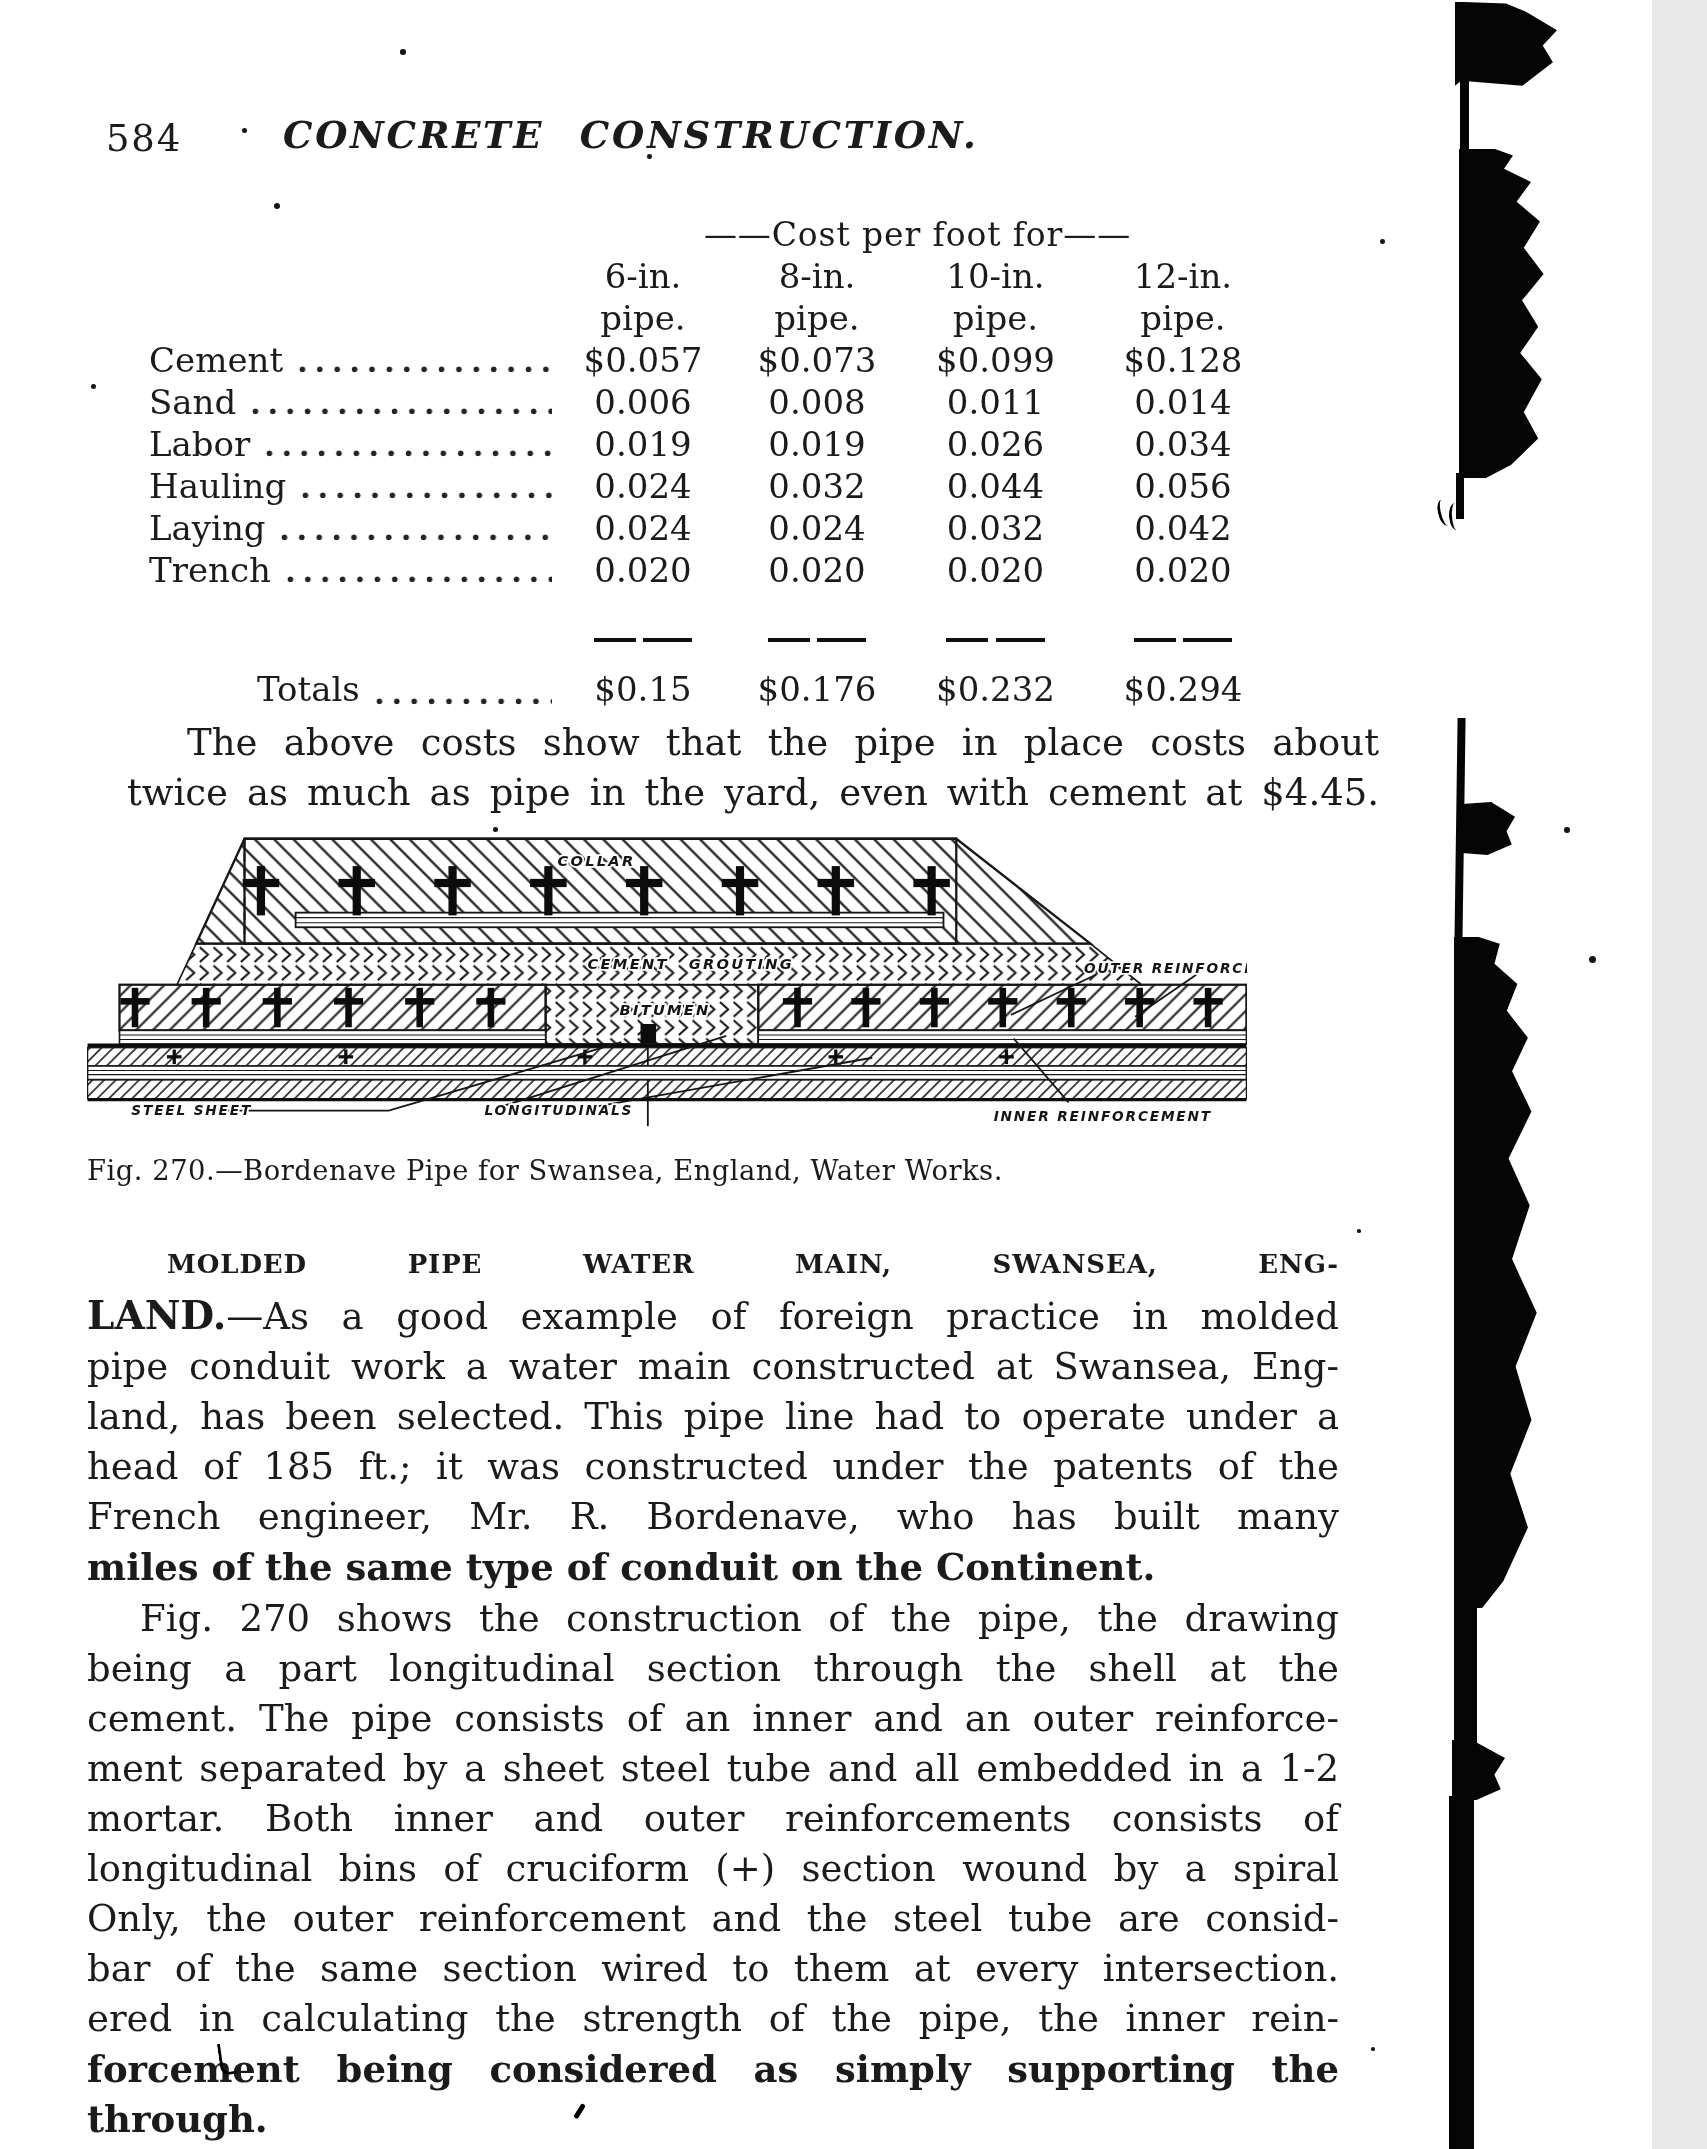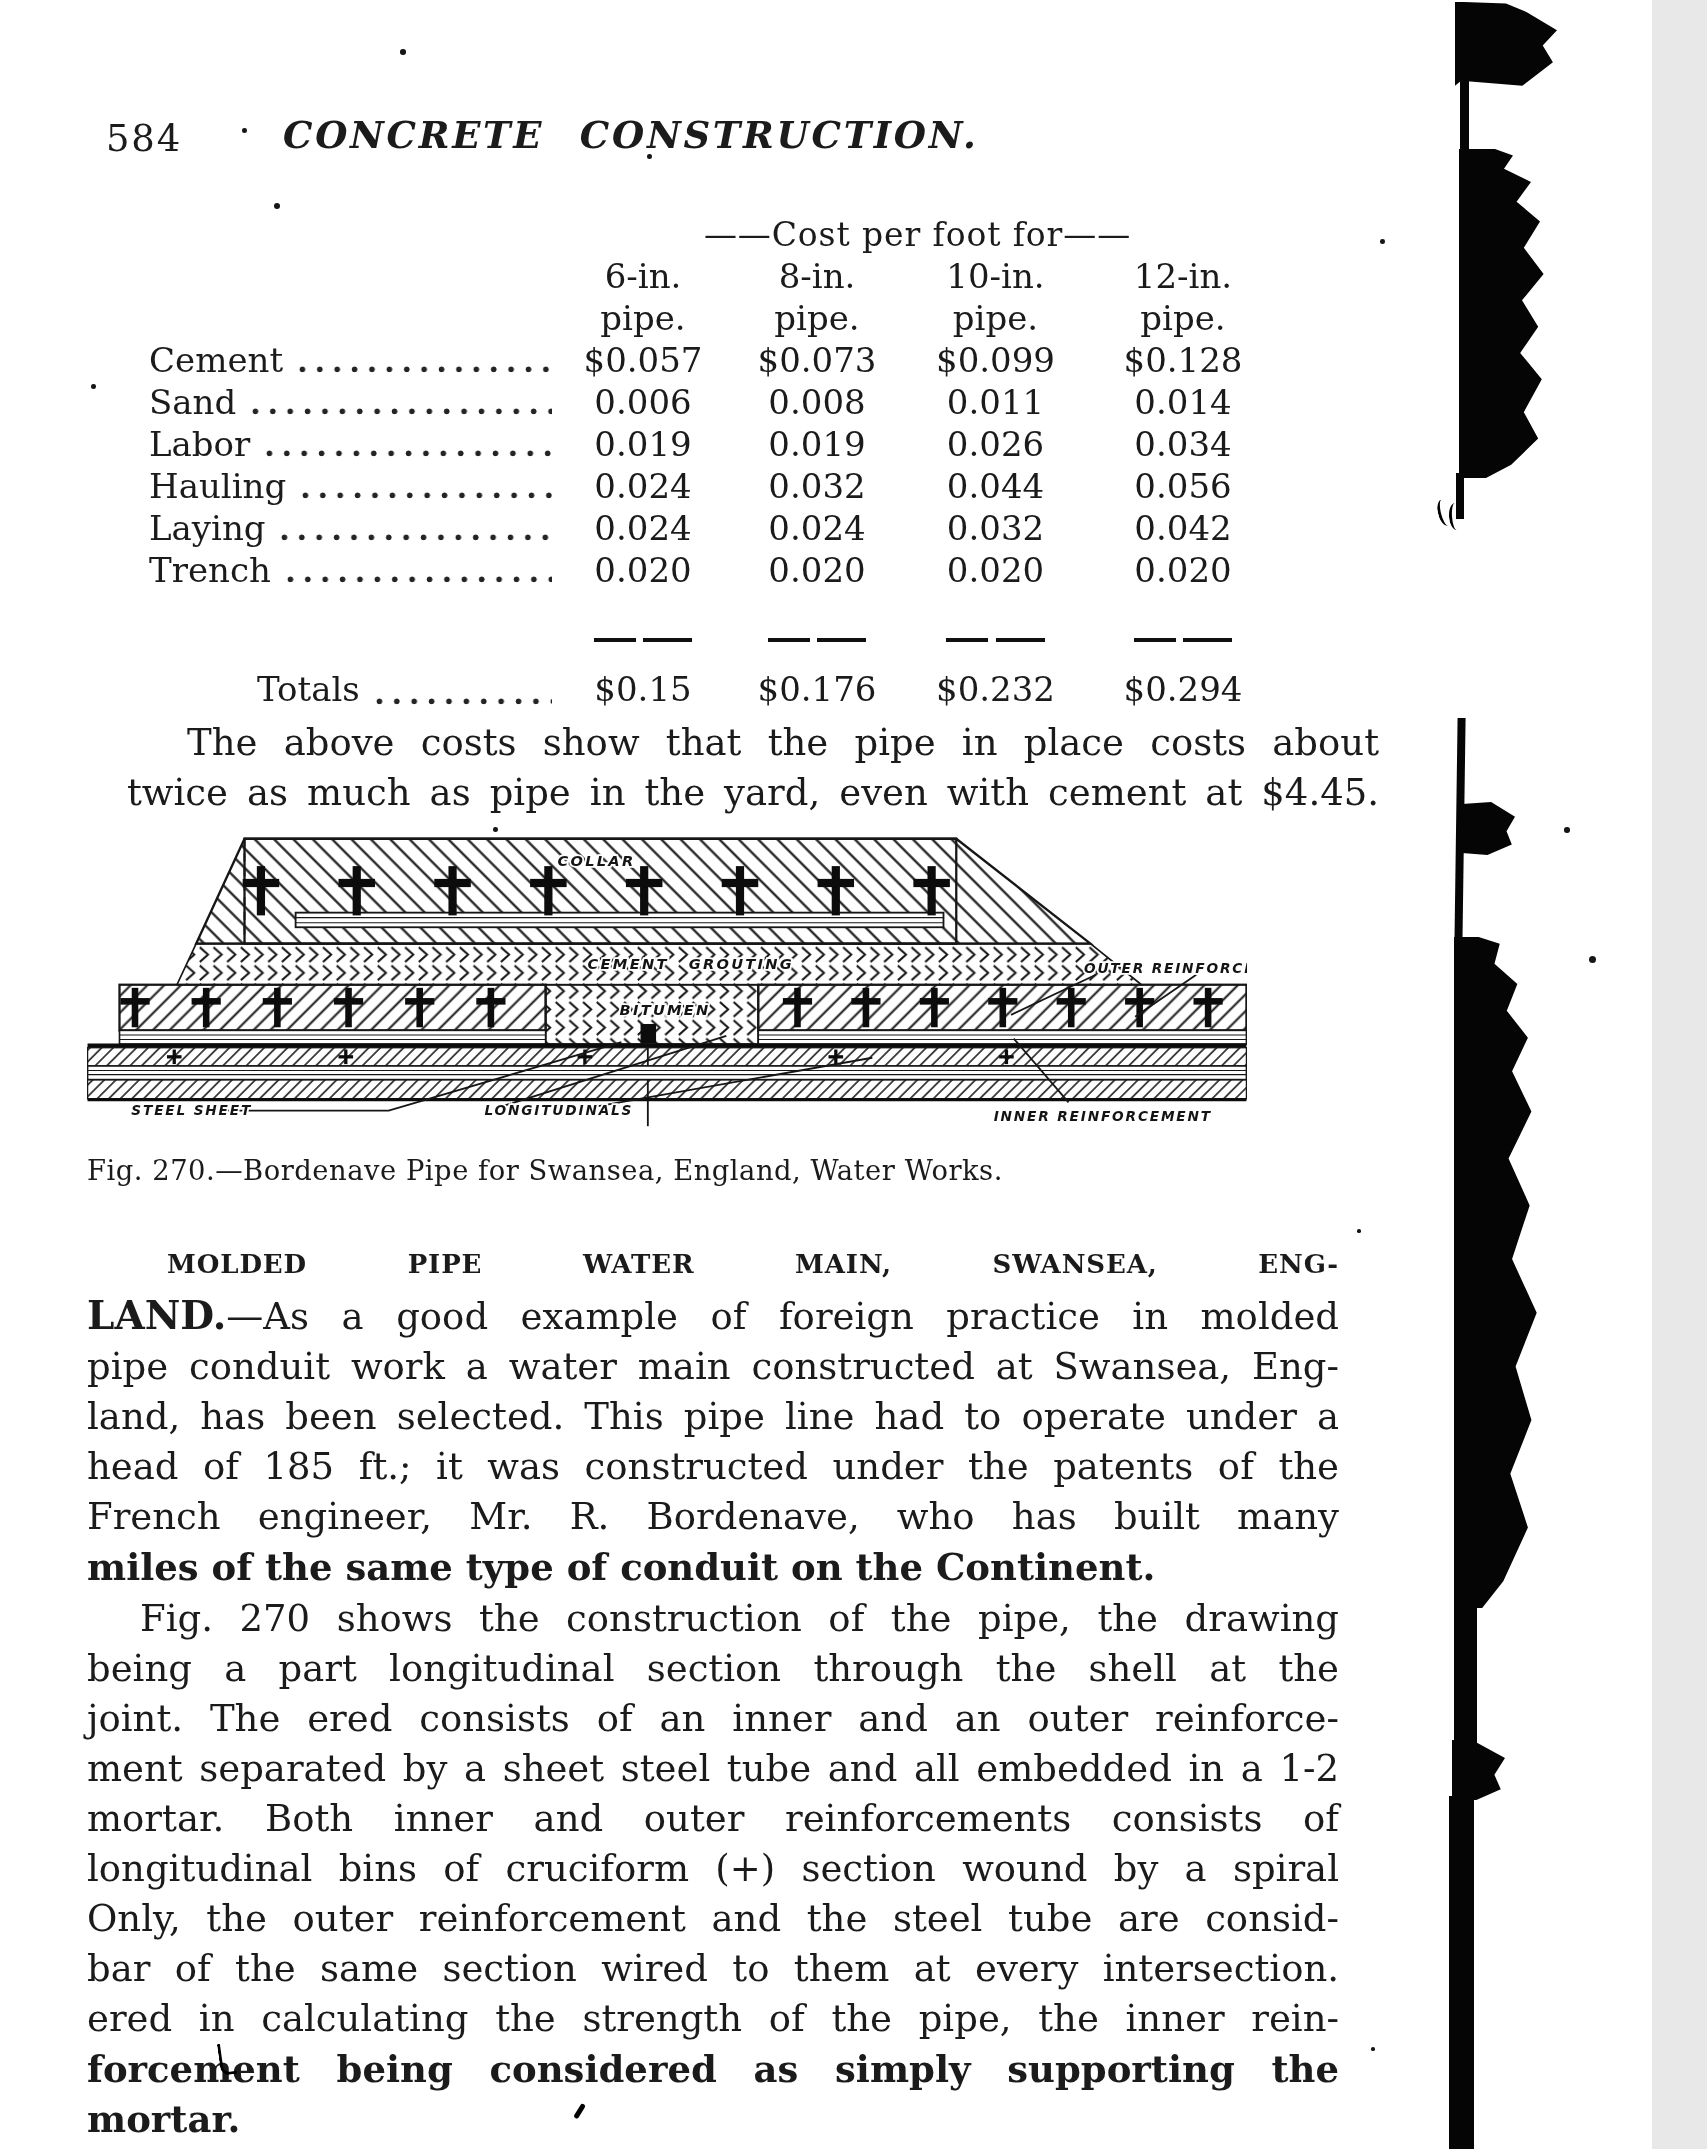--- a/index.html
+++ b/index.html
@@ -296,28 +296,28 @@
         <div class="tline">land, has been selected.  This pipe line had to operate under a</div>
         <div class="tline">head of 185 ft.; it was constructed under the patents of the</div>
         <div class="tline">French engineer, Mr. R. Bordenave, who has built many</div>
         <div class="tline tlast">miles of the same type of conduit on the Continent.</div>
       </div>
   </div>
 
   <div id="para2" class="para">
       <div class="tline">Fig. 270 shows the construction of the pipe, the drawing</div>
       <div class="tline">being a part longitudinal section through the shell at the</div>
-      <div class="tline">joint.  The ered consists of an inner and an outer reinforce-</div>
+      <div class="tline">cement.  The pipe consists of an inner and an outer reinforce-</div>
       <div class="tline">ment separated by a sheet steel tube and all embedded in a 1-2</div>
       <div class="tline">mortar.  Both inner and outer reinforcements consists of</div>
       <div class="tline">longitudinal bins of cruciform (+) section wound by a spiral</div>
       <div class="tline">Only, the outer reinforcement and the steel tube are consid-</div>
       <div class="tline">bar of the same section wired to them at every intersection.</div>
       <div class="tline">ered in calculating the strength of the pipe, the inner rein-</div>
-      <div class="tline tlast">forcement being considered as simply supporting the mortar.</div>
+      <div class="tline tlast">forcement being considered as simply supporting the through.</div>
     </div>
 
   <div>
     <div class="ink" style="left:1455px;top:1.8px;width:102px;height:84px;clip-path:polygon(2% 0,50% 2%,70% 12%,100% 34%,86% 52%,96% 72%,66% 100%,6% 94%,0 100%,0 0);"></div>
     <div class="ink" style="left:1460px;top:80px;width:9.1px;height:75px;"></div>
     <div class="ink" style="left:1459px;top:149px;width:90px;height:329px;clip-path:polygon(0 0,40% 0,60% 2%,50% 6%,80% 10%,64% 16%,90% 22%,72% 30%,94% 38%,70% 46%,88% 54%,68% 62%,92% 70%,72% 80%,88% 88%,58% 96%,30% 100%,0 100%);"></div>
     <div class="ink" style="left:1456px;top:473px;width:8.2px;height:46px;"></div>
     <div class="arc" style="left:1438px;top:499px;transform:rotate(-14deg);"></div>
     <div class="arc" style="left:1449px;top:503px;transform:rotate(-4deg);"></div>
     <div class="ink" style="left:1456px;top:718px;width:8.2px;height:227px;transform:rotate(0.8deg);"></div>

